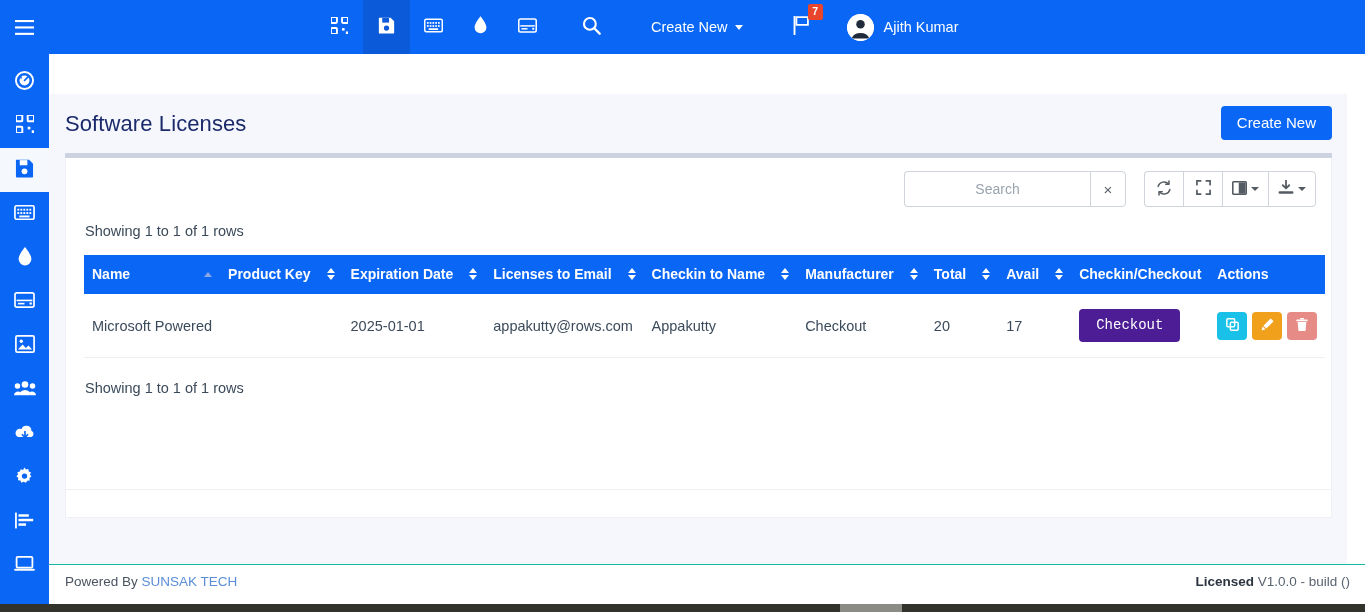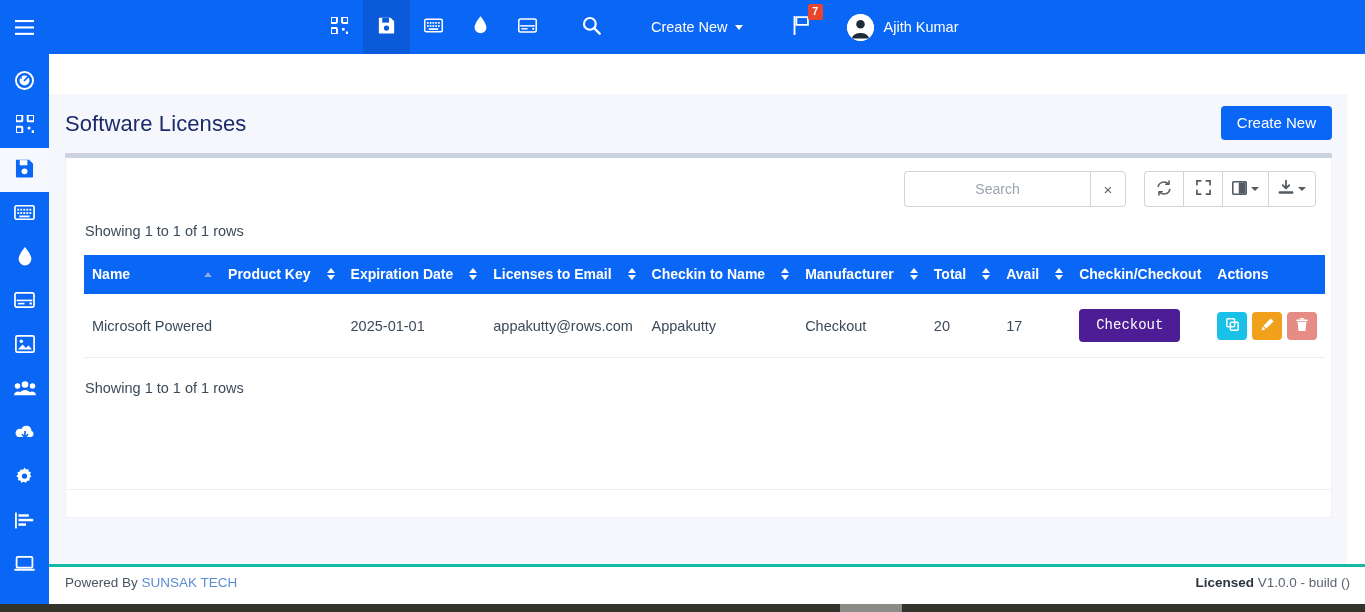--- a/index.html
+++ b/index.html
@@ -235,21 +235,21 @@
   .card-footline {
     position: absolute; left: 0; right: 0; bottom: 27px;
     height: 1px; background: #eef0f4;
   }
 
   
   .footer {
     position: absolute; left: 49px; top: 564px;
     width: 1316px; height: 34px;
     background: #ffffff;
-    border-top: 3px solid #14b8a6;
+    border-top: 1px solid #14b8a6;
     display: flex; align-items: center;
     padding: 0 15px 0 16px;
     font-size: 13.5px; color: #4a5460;
   }
   .footer .pw-link { color: #5a8dd6; }
   .footer .right { margin-left: auto; color: #5a6470; }
   .footer .right b { color: #2c3540; }
 
   .page-bottom-white {
     position: absolute; top: 598px; left: 0;

